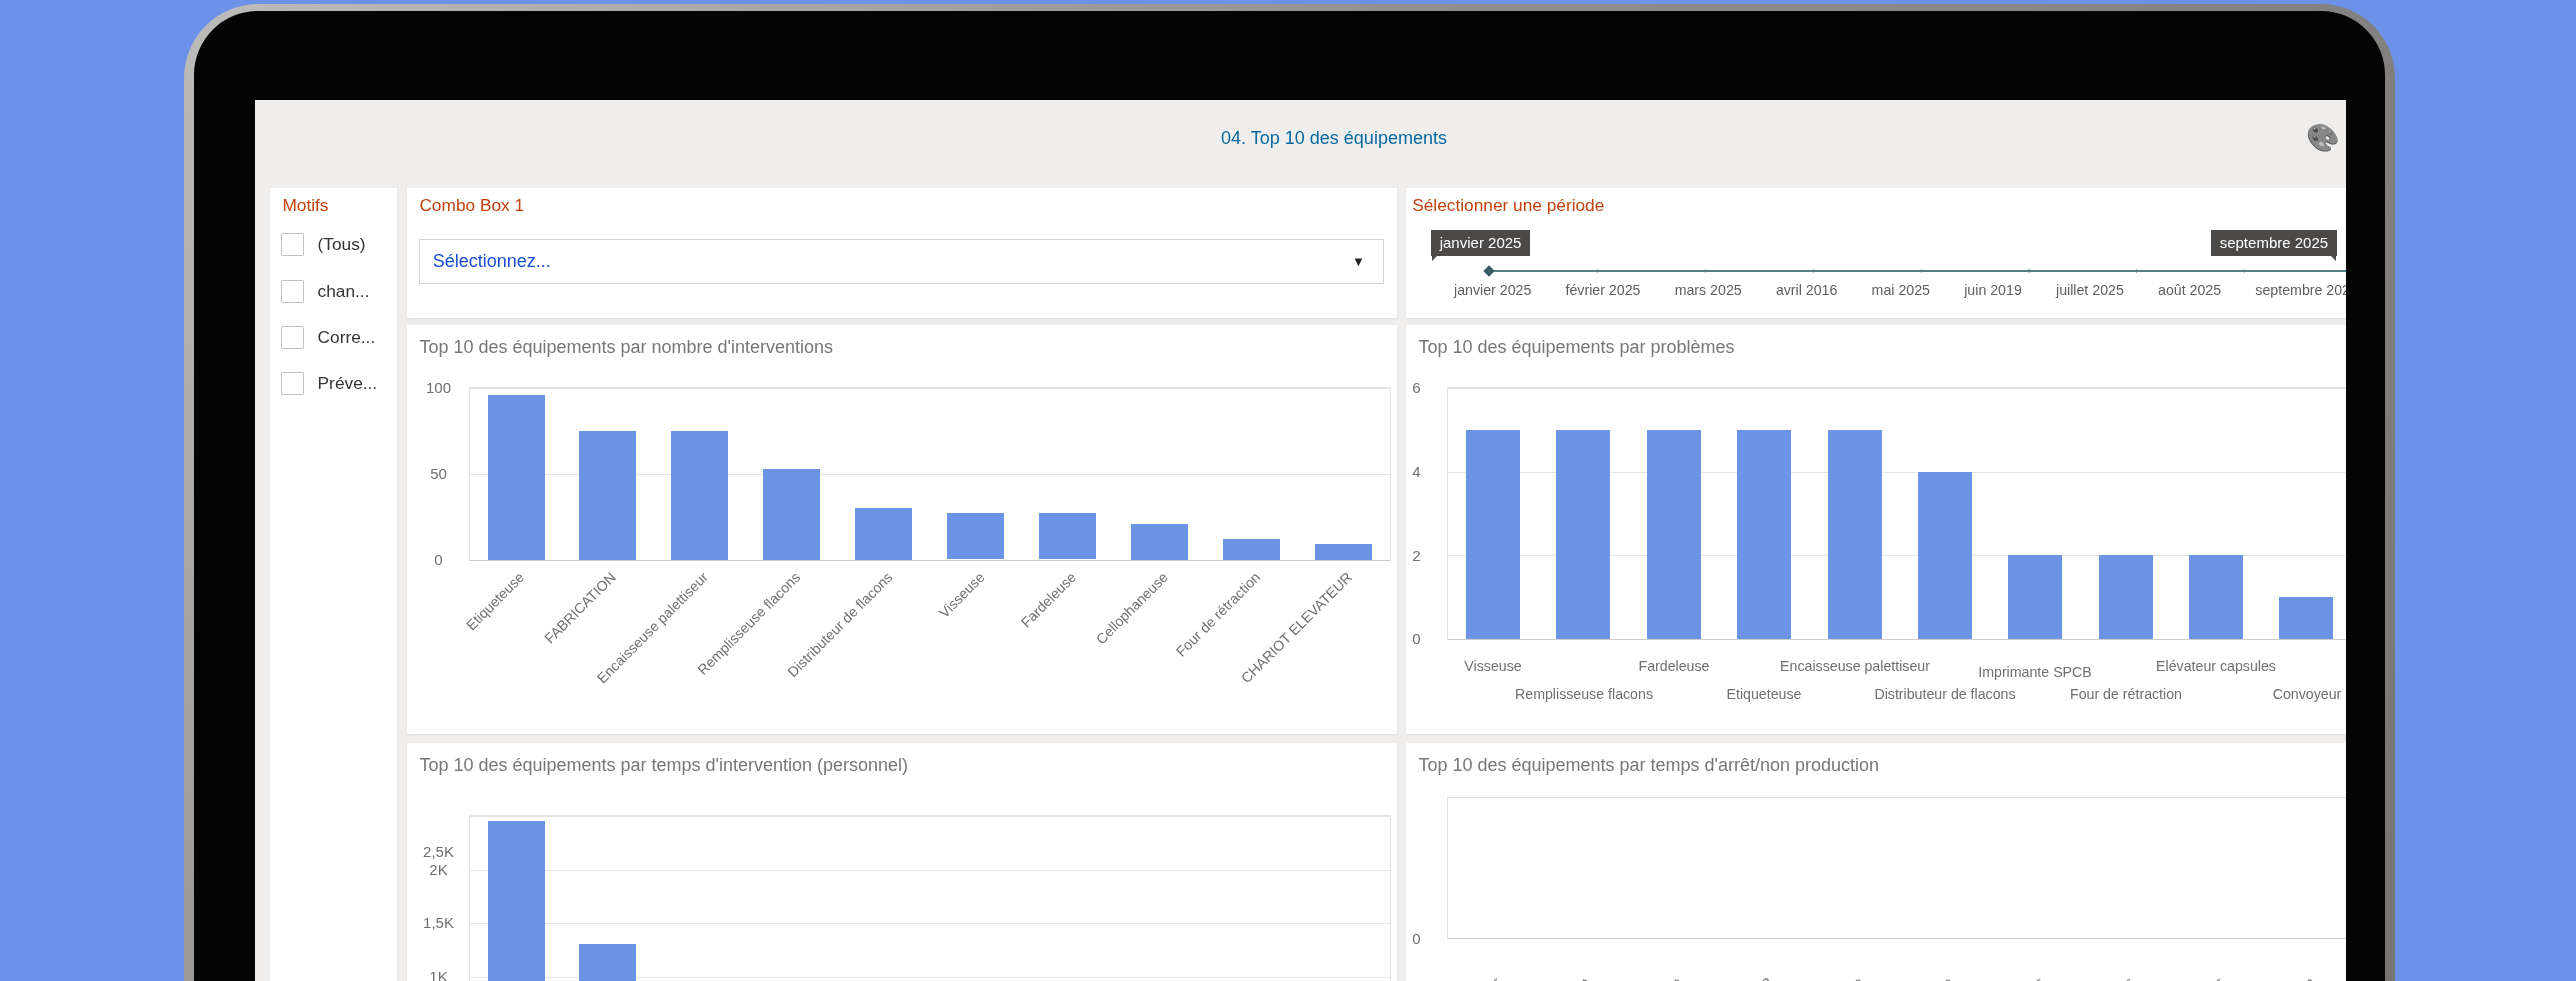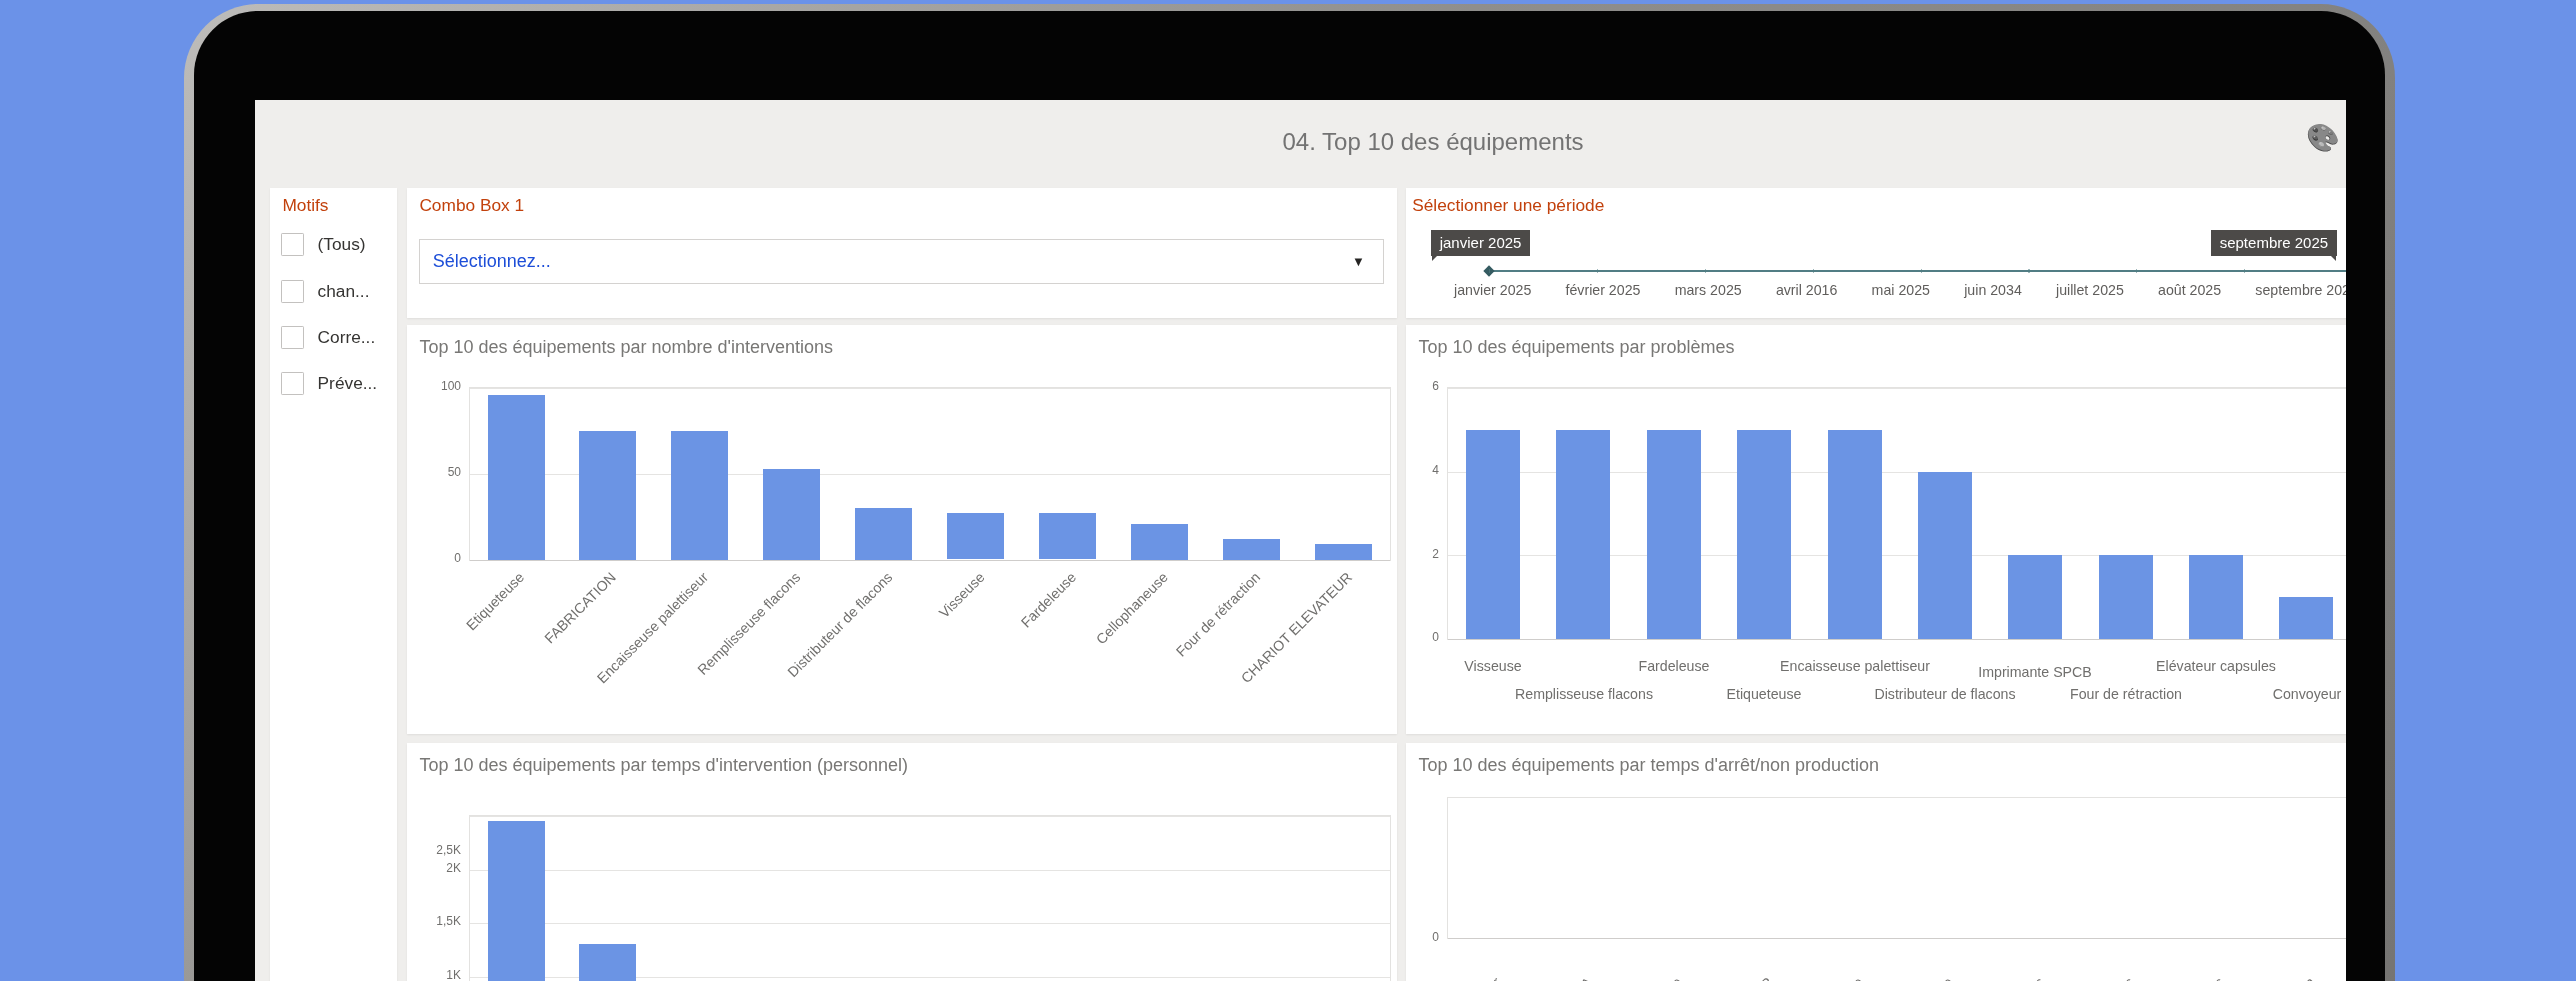--- a/index.html
+++ b/index.html
@@ -17,22 +17,22 @@
   .bezel{
     position:absolute;left:10px;top:7.4px;right:10px;bottom:0;
     border-radius:64px;background:#040404;
   }
   .screen{
     position:absolute;left:61px;top:89px;width:2091px;height:989px;
     background:#efeeec;overflow:hidden;
   }
   
   .hdr-title{
-    position:absolute;left:1178px;top:28.4px;transform:translateX(-50%);
-    font-size:24px;color:#737373;white-space:nowrap;
+    position:absolute;left:1079px;top:28.4px;transform:translateX(-50%);
+    font-size:18px;color:#0369a1;white-space:nowrap;
   }
   .palette-icon{
     position:absolute;left:2051px;top:25px;font-size:27px;line-height:1;
     filter:grayscale(1) brightness(.78);
   }
   
   .card{position:absolute;background:#ffffff;box-shadow:0 0.6px 1.9px rgba(0,0,0,.07);overflow:hidden;}
   #card-motifs {left:15px;  top:88px; width:127px;  height:896px;}
   #card-combo  {left:152px; top:88px; width:990px; height:130px;}
   #card-period {left:1151px;top:88px; width:969px; height:130px;}
@@ -65,21 +65,21 @@
   .handle{position:absolute;top:-3.1px;width:8px;height:8px;background:#355b61;transform:rotate(45deg);cursor:ew-resize;}
   .handle.start{left:-3.7px;}
   .months{position:absolute;left:48px;top:94px;width:904px;display:flex;
     justify-content:space-between;font-size:14.2px;color:#605e5c;}
   .months span{white-space:nowrap;}
   
   .chart-title{position:absolute;left:12.4px;top:12.4px;font-size:18px;color:#787775;white-space:nowrap;}
   .plot{position:absolute;border:0.6px solid #e3e2e0;background:#fff;}
   .gridline{position:absolute;left:0;right:0;height:0.6px;background:#e5e4e2;}
   .gridline.axis{background:#cfcdcb;}
-  .ytick{position:absolute;left:-54px;width:45px;text-align:right;font-size:12px;color:#706f6d;}
+  .ytick{position:absolute;left:-54px;width:45px;text-align:center;font-size:15px;color:#706f6d;}
   .bar{position:absolute;background:#6b94e4;cursor:pointer;}
   .xlab{position:absolute;font-size:14.2px;color:#706f6d;white-space:nowrap;}
   .xlab-c{transform:translateX(-50%);}
   .xlab-r{transform:rotate(-45deg);transform-origin:100% 0;}
 </style>
 </head>
 <body>
 
 <div class="tablet">
   <div class="bezel">
@@ -133,21 +133,21 @@
             <div class="track-tick" style="left: 62.5%;"></div>
             <div class="track-tick" style="left: 75%;"></div>
             <div class="track-tick" style="left: 87.5%;"></div>
           </div>
         <div class="months" id="period-months">
             <span>janvier 2025</span>
             <span>février 2025</span>
             <span>mars 2025</span>
             <span>avril 2016</span>
             <span>mai 2025</span>
-            <span>juin 2034</span>
+            <span>juin 2019</span>
             <span>juillet 2025</span>
             <span>août 2025</span>
             <span>septembre 2025</span>
           </div>
       </div>
 
       <div class="card" id="card-chart1">
         <div class="chart-title">Top 10 des équipements par nombre d'interventions</div>
         <div class="plot" id="plot-1" style="left: 62px; top: 62px; width: 920px; height: 172px;">
             <div class="gridline" style="top: 0px;"></div>

